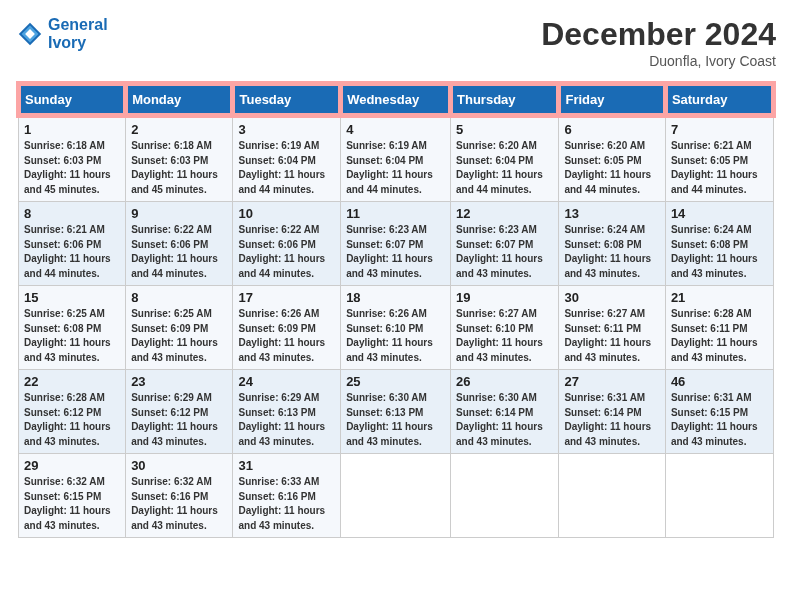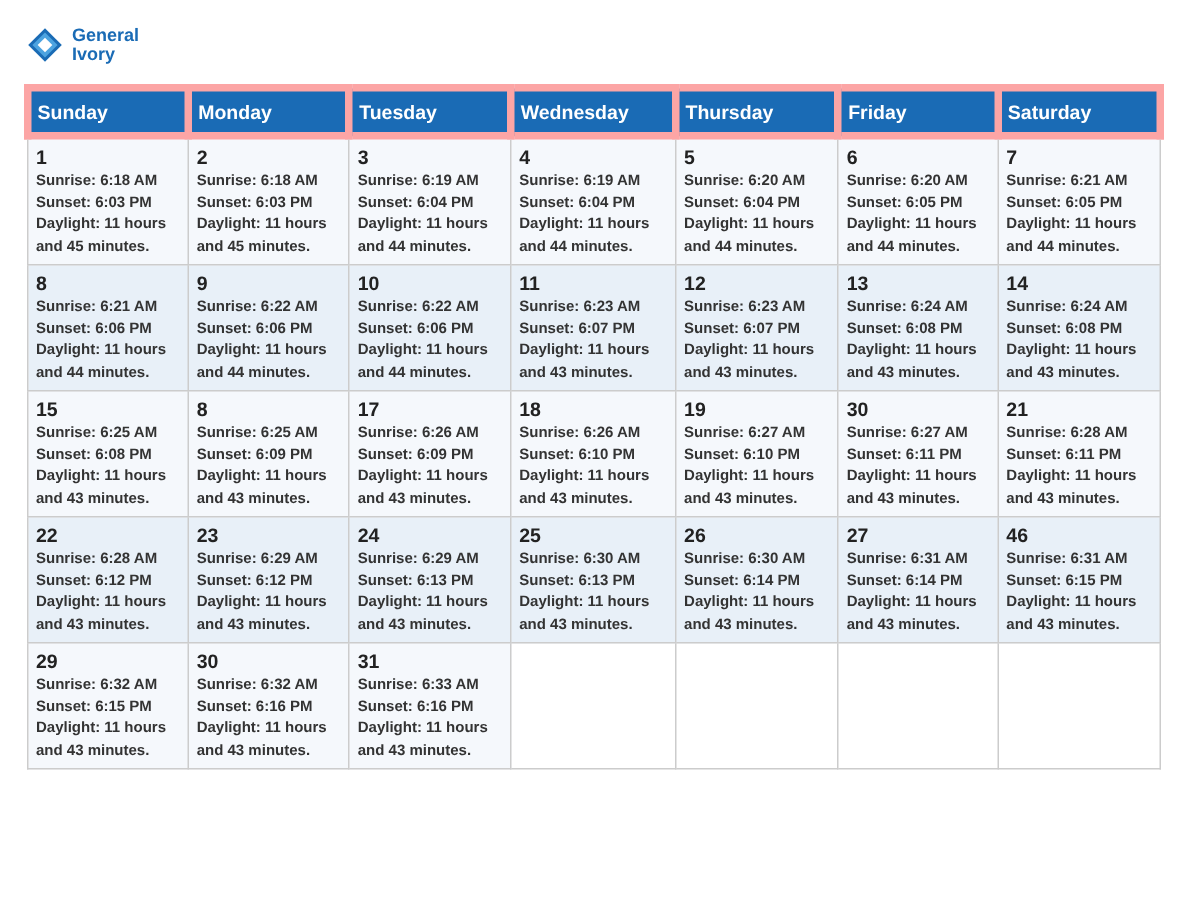--- a/index.html
+++ b/index.html
@@ -15,21 +15,21 @@
       justify-content: space-between;
       align-items: flex-start;
       margin-bottom: 12px;
     }
     .logo {
       display: flex;
       align-items: center;
       gap: 4px;
     }
     .logo-text {
-      font-size: 12px;
+      font-size: 16px;
       font-weight: bold;
       color: #333;
       line-height: 1.1;
     }
     .logo-text span {
       color: #1a6bb5;
     }
     .logo-icon {
       width: 28px;
       height: 28px;
@@ -100,20 +100,22 @@
       <polygon points="20,4 36,20 20,36 4,20" fill="#1a6bb5"></polygon>
       <polygon points="20,8 32,20 20,32 8,20" fill="#4da3e0"></polygon>
       <polygon points="20,13 27,20 20,27 13,20" fill="#fff"></polygon>
     </svg>
     <div class="logo-text">
       <div><span>General</span></div>
       <div><span>Ivory</span></div>
     </div>
   </div>
   <div class="title-block">
+    <div class="month-year">December 2024</div>
+    <div class="location">Duonfla, Ivory Coast</div>
   </div>
 </div>
 
 <table class="calendar">
   <thead>
     <tr>
       <th>Sunday</th>
       <th>Monday</th>
       <th>Tuesday</th>
       <th>Wednesday</th>

